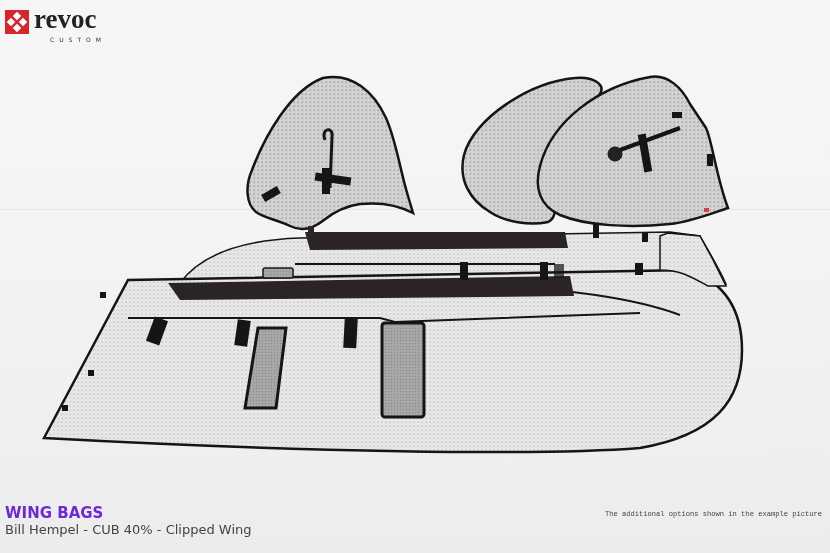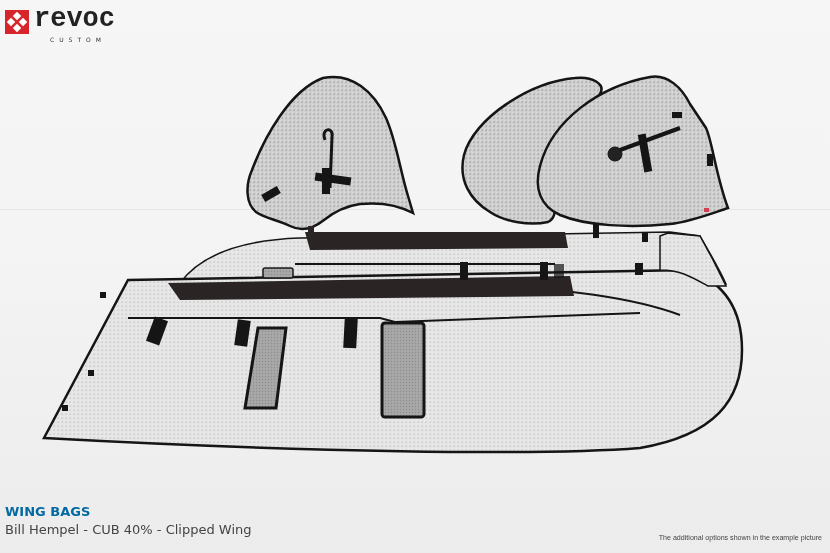--- a/index.html
+++ b/index.html
@@ -2,30 +2,30 @@
 <html><head>
 <meta charset="utf-8">
 <style>
   html, body { margin:0; padding:0; }
   body { width:830px; height:553px; overflow:hidden; position:relative;
          background: linear-gradient(#f6f6f6 0%, #f4f4f4 40%, #efefef 80%, #ececec 100%);
          font-family: "DejaVu Sans", sans-serif; }
   .wall-line { position:absolute; left:0; right:0; top:209px; height:1px; background:#e6e6e6; }
   .logo { position:absolute; left:5px; top:9px; height:34px; }
   .logo .mark { position:absolute; left:0; top:1px; width:24px; height:24px; background:#d6262c; }
-  .logo .word { position:absolute; left:29px; top:-7px; font-family:Liberation Mono, monospace;
+  .logo .word { position:absolute; left:29px; top:-7px; font-family:Liberation Serif, serif;
                 font-weight:bold; font-size:27px; color:#222; letter-spacing:0px; line-height:34px; }
   .logo .sub { position:absolute; left:45px; top:27px; font-size:6px; letter-spacing:5px; color:#333; font-family:"DejaVu Sans", sans-serif; }
   .scene { position:absolute; left:0; top:0; width:830px; height:553px; }
   .title { position:absolute; left:5px; top:504px; font-family:"DejaVu Sans", sans-serif;
-           font-weight:bold; font-size:13px; color:#0369a1; }
+           font-weight:bold; font-size:15px; color:#6d28d9; }
   .subtitle { position:absolute; left:5px; top:522px; font-family:"DejaVu Sans", sans-serif;
               font-size:13px; color:#444; }
   .disclaimer { position:absolute; right:8px; top:510px; text-align:right;
-                font-family:Liberation Sans, sans-serif; font-size:7.1px; line-height:8.6px; color:#444;margin-top:24px; }
+                font-family:Liberation Mono, monospace; font-size:7.1px; line-height:8.6px; color:#444; }
   .disclaimer div { white-space:nowrap; }
 </style>
 </head>
 <body>
 
 <div class="wall-line"></div>
 
 <div class="logo">
   <div class="mark">
     <svg width="24" height="24" viewBox="0 0 24 24">

